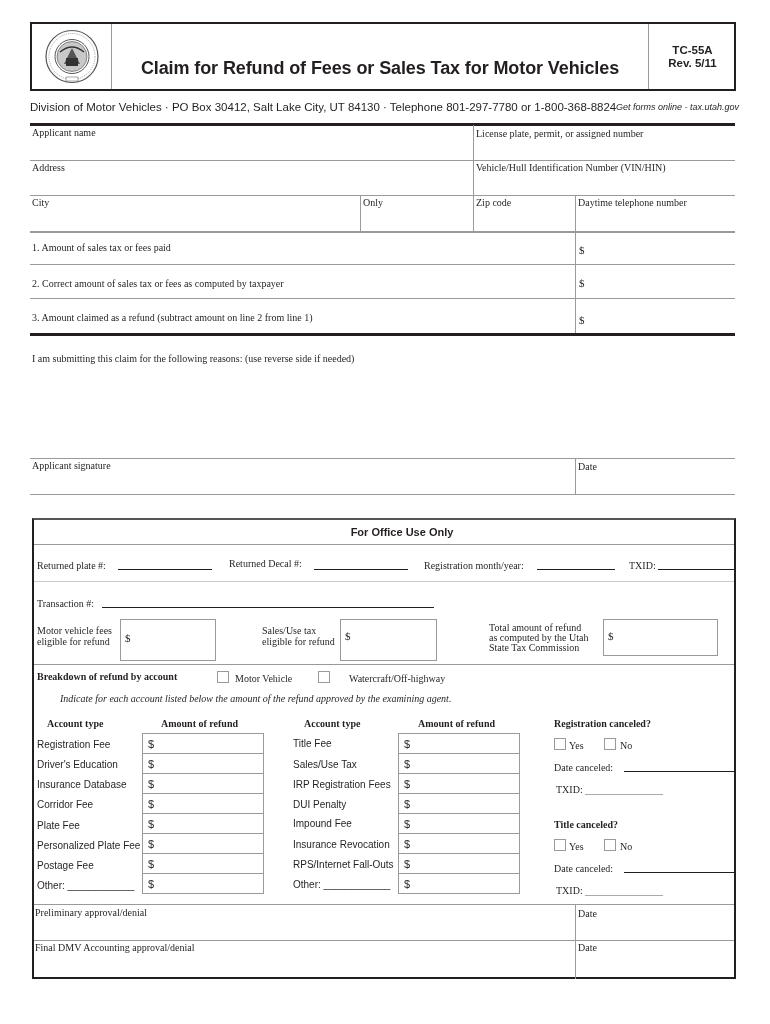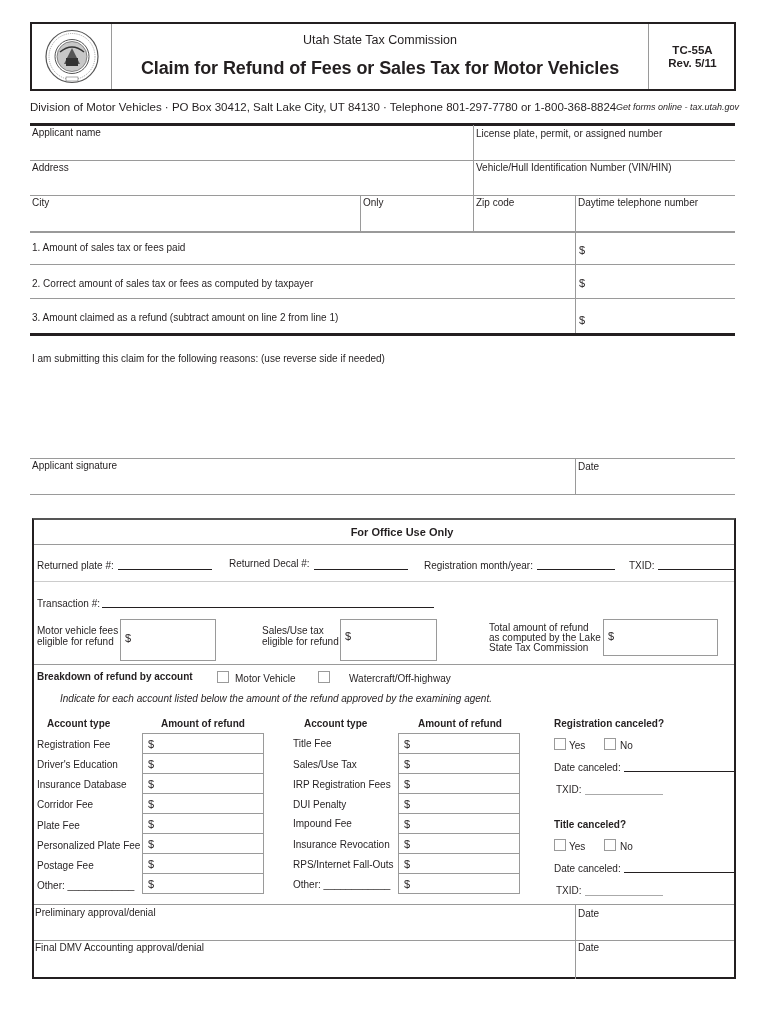--- a/index.html
+++ b/index.html
@@ -15,21 +15,21 @@
   .header-box .sep1 { position: absolute; left: 79px; top: 0; bottom: 0; border-left: 1px solid #9a9a9a; }
   .header-box .sep2 { position: absolute; left: 616px; top: 0; bottom: 0; border-left: 1px solid #9a9a9a; }
   .seal { position: absolute; left: 12px; top: 4px; width: 56px; height: 57px; }
   .agency { position: absolute; left: 80px; width: 536px; top: 9px; text-align: center; font-size: 12.5px; }
   .form-title { position: absolute; left: 80px; width: 536px; top: 34px; text-align: center; font-size: 18px; font-weight: bold; letter-spacing: -0.1px; }
   .form-no { position: absolute; left: 617px; width: 87px; top: 20px; text-align: center; font-size: 11.5px; line-height: 13px; font-weight: bold; }
 
   .contact { position: absolute; left: 30px; top: 101px; font-size: 11.5px; white-space: nowrap; }
   .contact-online { position: absolute; left: 616px; top: 102px; font-size: 9px; font-style: italic; white-space: nowrap; }
 
-  .lbl { position: absolute; font-size: 10px; line-height: 12px; white-space: nowrap; }
+  .lbl { position: absolute; font-size: 10px; line-height: 12px; white-space: nowrap; font-family: Liberation Serif, serif; }
 
   
   .office { position: absolute; left: 32px; top: 518px; width: 704px; height: 461px; border: 2px solid #231f20; border-top-color: #555; }
   .office-title { position: absolute; left: 0; width: 100%; top: 6px; text-align: center; font-weight: bold; font-size: 11px; padding-left: 36px; }
   .uline { display: inline-block; border-bottom: 1px solid #231f20; vertical-align: bottom; height: 10px; }
   .box { position: absolute; border: 1px solid #9a9a9a; background: #fff; }
   .cb { position: absolute; width: 12px; height: 12px; border: 1px solid #9a9a9a; background: #fff; }
   .dollar { font-size: 11px; }
   .bold { font-weight: bold; }
   .italic { font-style: italic; margin-left: 23px; }
@@ -46,21 +46,20 @@
     <circle cx="28" cy="28.5" r="23" fill="none" stroke="#777" stroke-width="0.6" stroke-dasharray="1.2 1"></circle>
     <circle cx="28" cy="28.5" r="17" fill="none" stroke="#555" stroke-width="1"></circle>
     <circle cx="28" cy="28.5" r="15" fill="#c8c8c8" stroke="#444" stroke-width="0.6"></circle>
     <path d="M20 36 L28 20 L36 36 Z" fill="#555"></path>
     <rect x="22" y="30" width="12" height="8" fill="#333"></rect>
     <path d="M16 24 Q28 14 40 24" fill="none" stroke="#333" stroke-width="1.5"></path>
     <rect x="22" y="49" width="12" height="4" fill="#fff" stroke="#555" stroke-width="0.5"></rect>
   </svg>
   <div class="sep1"></div>
   <div class="sep2"></div>
-  <div class="agency">Utah State Tax Commission</div>
   <div class="form-title">Claim for Refund of Fees or Sales Tax for Motor Vehicles</div>
   <div class="form-no">
     <div>TC-55A</div>
     <div>Rev. 5/11</div>
   </div>
 </div>
 
 <div class="contact">Division of Motor Vehicles · PO Box 30412, Salt Lake City, UT 84130 · Telephone 801-297-7780 or 1-800-368-8824</div>
 <div class="contact-online">Get forms online - tax.utah.gov</div>
 
@@ -142,21 +141,21 @@
   </div>
   <div class="lbl" style="left:228px; top:105px; line-height:11px;">
     <div>Sales/Use tax</div>
     <div>eligible for refund</div>
   </div>
   <div class="box" style="left:306px; top:99px; width:97px; height:42px;">
     <span class="lbl dollar" style="left:4px; top:10px;">$</span>
   </div>
   <div class="lbl" style="left:455px; top:103px; line-height:10px;">
     <div>Total amount of refund</div>
-    <div>as computed by the Lake</div>
+    <div>as computed by the Utah</div>
     <div>State Tax Commission</div>
   </div>
   <div class="box" style="left:569px; top:99px; width:115px; height:37px;">
     <span class="lbl dollar" style="left:4px; top:10px;">$</span>
   </div>
 
   <div class="hline" style="left:0; top:144px; width:100%;"></div>
 
   <div class="lbl bold" style="left:3px; top:151px;">Breakdown of refund by account</div>
   <div class="cb" style="left:183px; top:151px;"></div>

